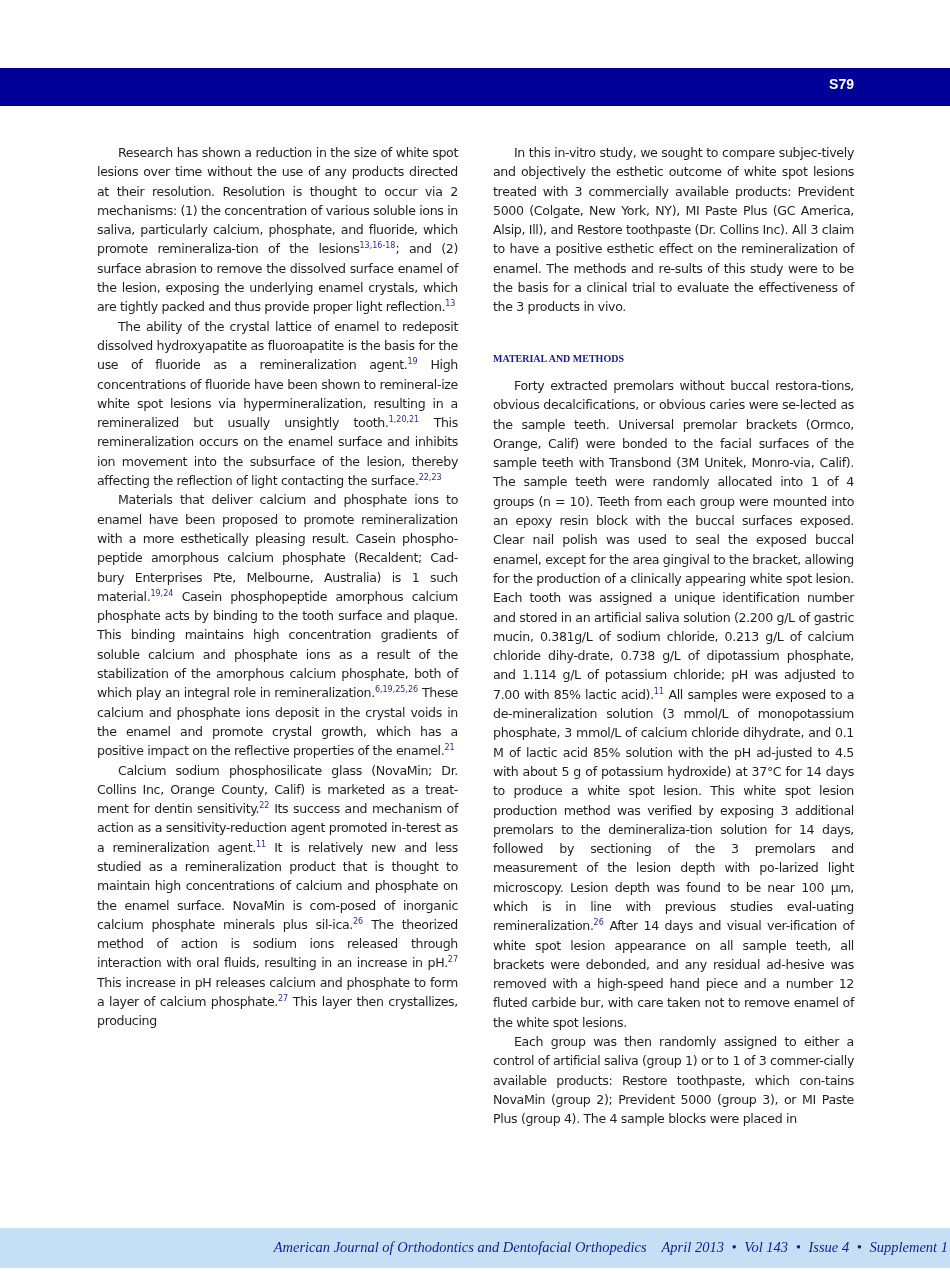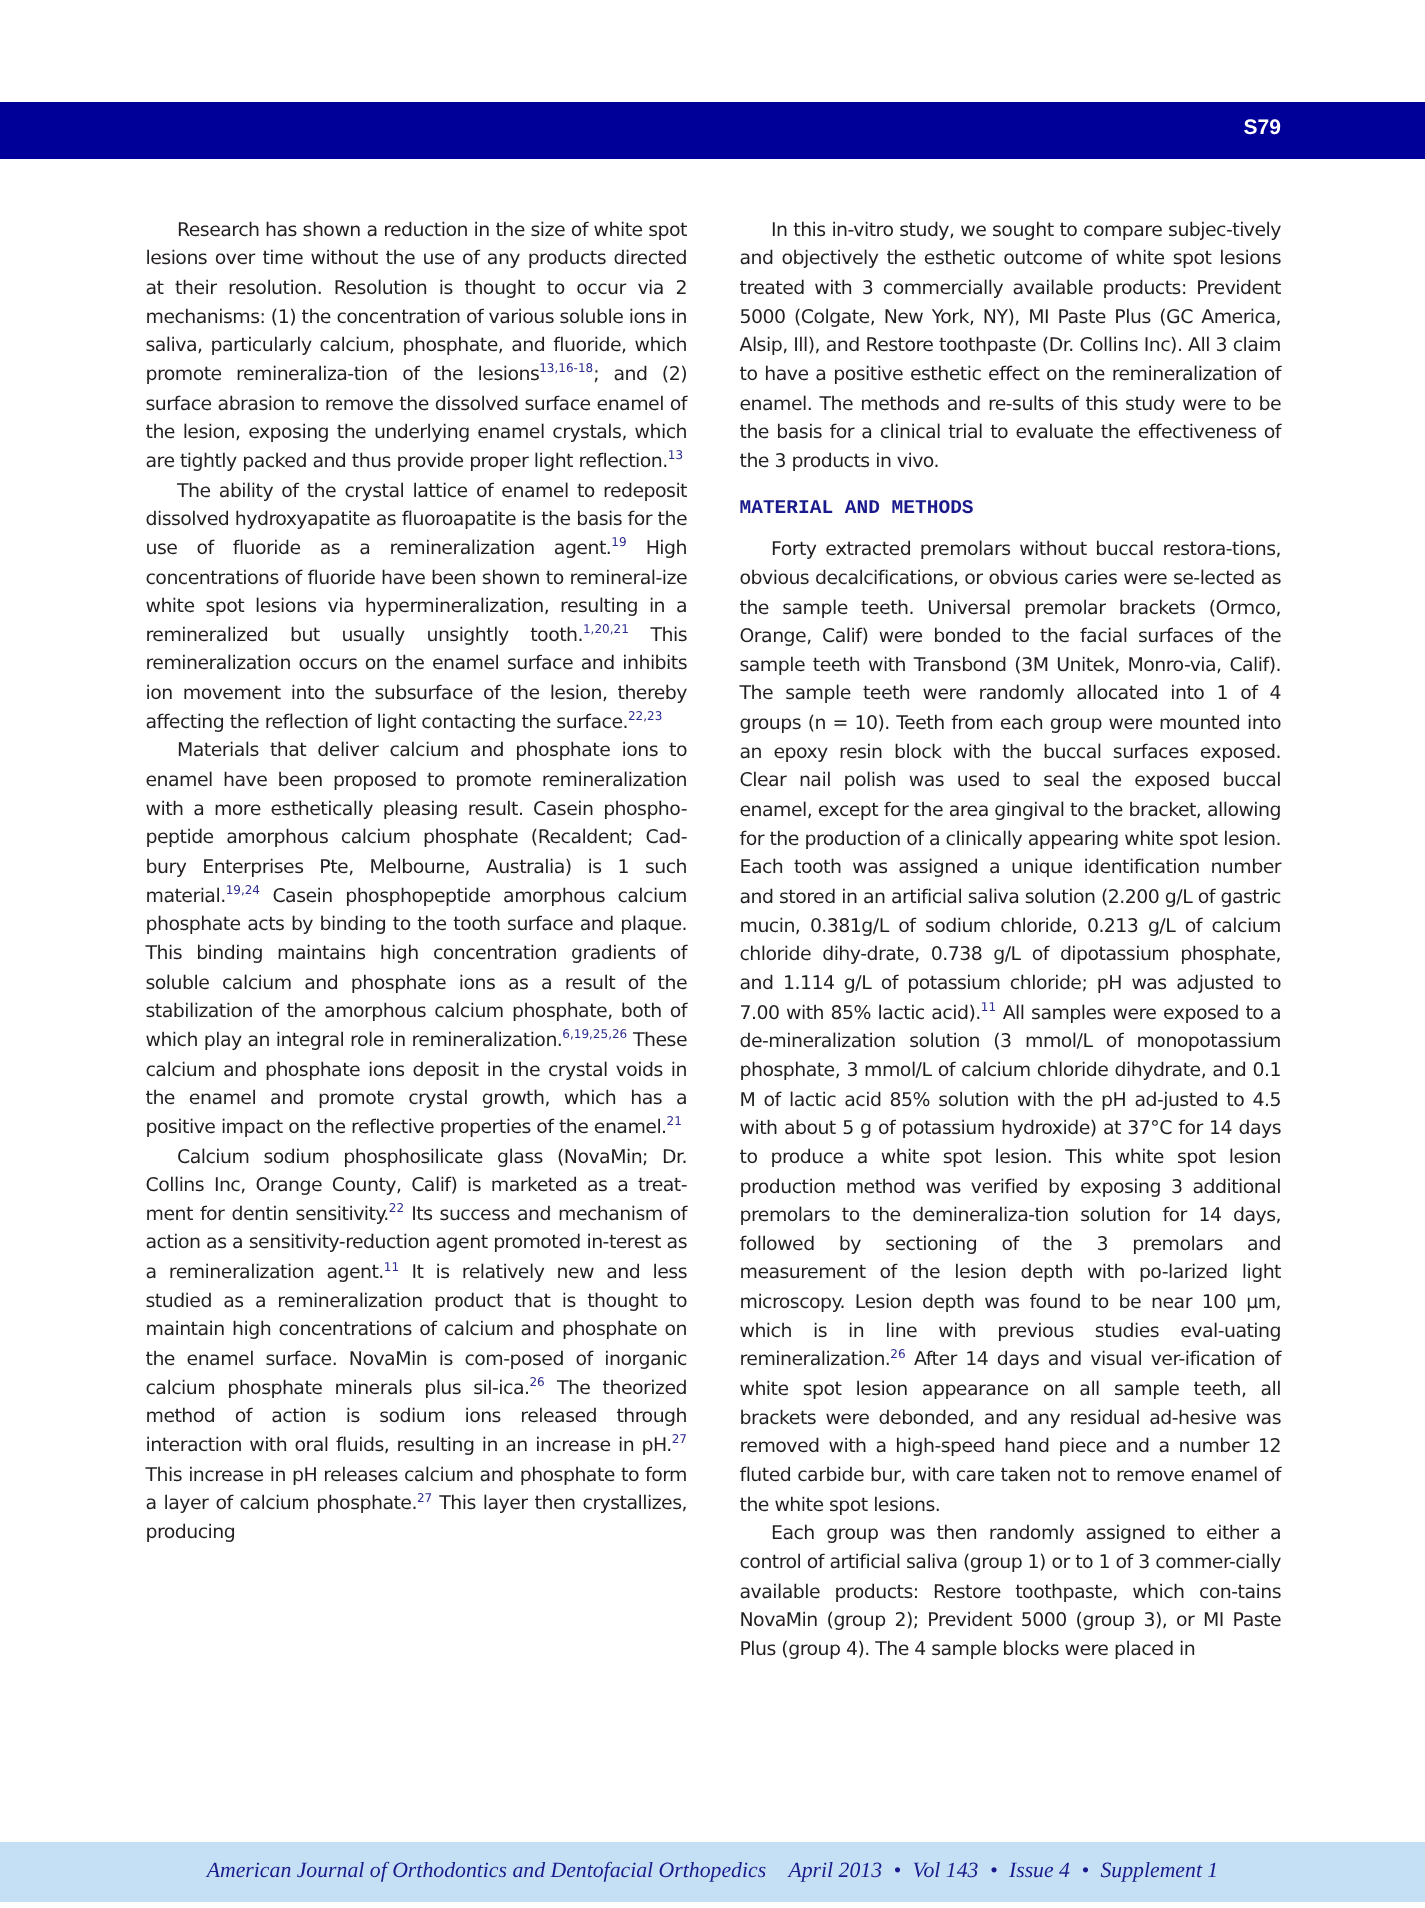--- a/index.html
+++ b/index.html
@@ -12,25 +12,25 @@
   .page-num { position: absolute; right: 96px; top: 76px; color: #ffffff;
               font-family: "Liberation Sans", sans-serif; font-weight: bold; font-size: 14px; margin-left: 24px; }
   .col { position: absolute; top: 143px; width: 361px;
          font-family: "DejaVu Sans", sans-serif; font-size: 12.6px; line-height: 19.3px;
          text-align: justify; letter-spacing: -0.35px; word-spacing: 0px; }
   .col-left { left: 97px; }
   .col-right { left: 493px; }
   .col p { margin: 0; text-indent: 21px; }
   .col p.noindent { text-indent: 0; }
   sup { font-size: 8px; color: #2b2b8f; vertical-align: 5px; line-height: 0; letter-spacing: 0; }
-  .section-heading { margin: 12px 0 8px 0; font-family: Liberation Mono, monospace;
-                     font-weight: bold; font-size: 13px; color: #1a1a8c; letter-spacing: 0; text-indent: 0; }
+  .section-heading { margin: 32px 0 8px 0; font-family: Liberation Serif, serif;
+                     font-weight: bold; font-size: 10px; color: #1a1a8c; letter-spacing: 0; text-indent: 0; }
   .footer-band { position: absolute; left: 0; top: 1228px; width: 950px; height: 40px;
                  background: #c5e0f4; }
-  .footer-text { position: absolute; left: 0; width: 950px; top: 1239px; text-align: center;
+  .footer-text { position: absolute; left: 0; width: 950px; top: 1239px; text-align: right;
                  font-family: "Liberation Serif", serif; font-style: italic; font-size: 14.5px;
                  color: #1a1a8c; }
   .footer-text span { margin: 0 2px; }
 </style>
 </head>
 <body>
 
 <div class="header-bar"></div>
 <div class="running-head">Ballard et al</div>
 <div class="page-num">S79</div>

